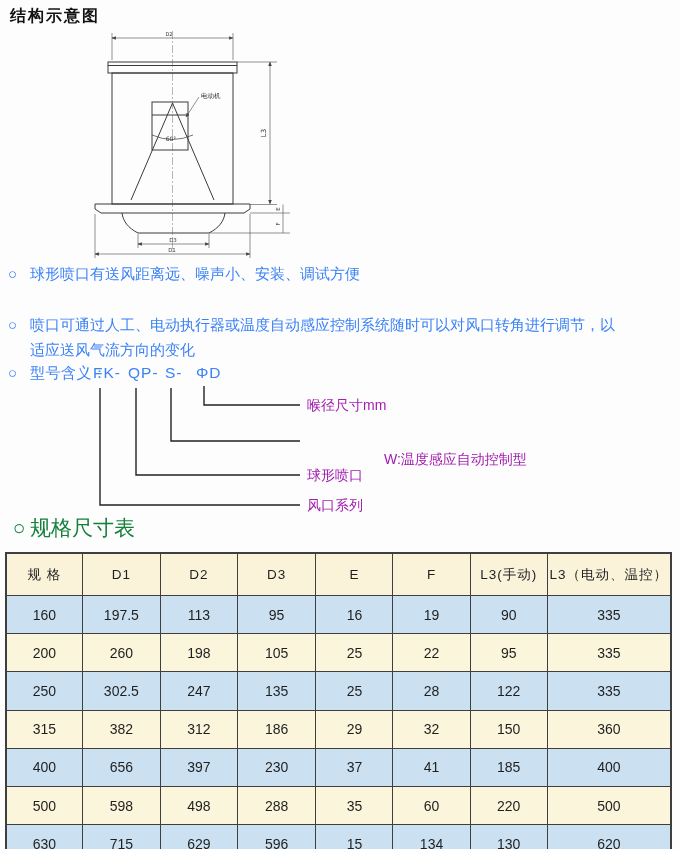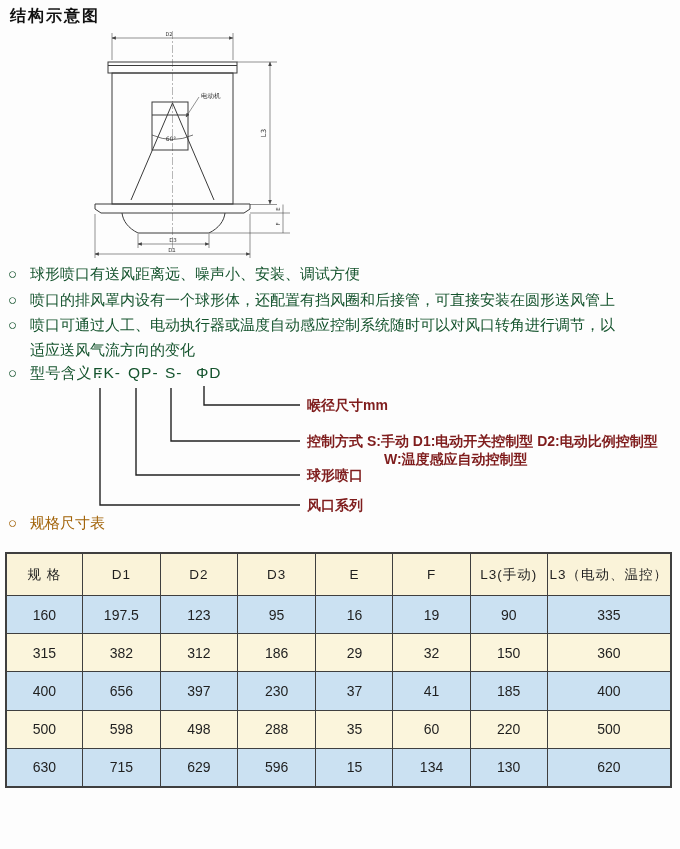--- a/index.html
+++ b/index.html
@@ -7,28 +7,28 @@
     position:relative;width:680px;height:849px;margin:0 auto;
     background:#fdfdfd;overflow:hidden;
     font-family:"Liberation Sans","DejaVu Sans",sans-serif;
     color:var(--text,#1c1c1c);
   }
   .doc-title{
     position:absolute;left:10px;top:6px;
     font-size:16px;font-weight:700;letter-spacing:2px;color:#111;
   }
   .diagram-svg{position:absolute;left:0;top:0;width:340px;height:262px;}
-  .feature-line{position:absolute;left:8px;font-size:15px;white-space:nowrap;color:#14532d;}
+  .feature-line{position:absolute;left:8px;font-size:15px;white-space:nowrap;color:#3b82f6;}
   .bullet{display:inline-block;width:22px;}
   .model-label{display:inline-block;width:63px;letter-spacing:0.5px;}
   .code-part{display:inline-block;font-size:15.5px;letter-spacing:1px;}
   .cp0{width:35px;} .cp1{width:37px;} .cp2{width:31px;}
   .legend-svg{position:absolute;left:0;top:380px;width:680px;height:135px;}
-  .legend-label{position:absolute;font-size:14px;white-space:nowrap;color:#7f1d1d;font-weight:bold;}
-  .table-title{position:absolute;left:8px;top:514px;font-size:15px;color:#a16207;}
+  .legend-label{position:absolute;font-size:14px;white-space:nowrap;color:#a21caf;}
+  .table-title{position:absolute;left:8px;top:514px;font-size:21px;color:#15803d;text-align:center;}
   .spec-table{
     position:absolute;left:5px;top:552px;width:667px;
     border-collapse:collapse;table-layout:fixed;
     border:2px solid var(--border,#3f3f3f);
     padding-left:34px;
   }
   .spec-table th,.spec-table td{
     border:1.5px solid var(--border,#3f3f3f);
     text-align:center;vertical-align:middle;
     color:#1f1f1f;padding:0;
@@ -91,23 +91,20 @@
     <text x="172" y="252" font-size="5.5" text-anchor="middle">D1</text>
     <text x="201" y="98" font-size="6.5">电动机</text>
     <text x="171" y="141" font-size="6" text-anchor="middle">60°</text>
   </svg>
 
   <div class="doc-title">结构示意图</div>
 
   <div class="feature-line" style="top:265px">
     <span class="bullet">○</span><span>球形喷口有送风距离远、噪声小、安装、调试方便</span>
   </div>
-  <div class="feature-line" style="top:291px">
-    <span class="bullet">○</span><span>喷口的排风罩内设有一个球形体，还配置有挡风圈和后接管，可直接安装在圆形送风管上</span>
-  </div>
   <div class="feature-line" style="top:316px">
     <span class="bullet">○</span><span>喷口可通过人工、电动执行器或温度自动感应控制系统随时可以对风口转角进行调节，以</span>
   </div>
   <div class="feature-line" style="top:341px">
     <span class="bullet"></span><span>适应送风气流方向的变化</span>
   </div>
 
   <div class="feature-line" style="top:364px">
     <span class="bullet">○</span><span class="model-label">型号含义：</span><span class="code-part cp0">FK-</span><span class="code-part cp1">QP-</span><span class="code-part cp2">S-</span><span class="code-part">ΦD</span>
   </div>
@@ -115,21 +112,20 @@
   <svg class="legend-svg" viewBox="0 380 680 135">
     <g stroke="#222" fill="none" stroke-width="1.4">
       <path d="M100 388 V505 H300"></path>
       <path d="M136 388 V475 H300"></path>
       <path d="M171 388 V441 H300"></path>
       <path d="M204 386 V405 H300"></path>
     </g>
   </svg>
 
   <div class="legend-label" style="left:307px;top:397px">喉径尺寸mm</div>
-  <div class="legend-label" style="left:307px;top:433px">控制方式 S:手动 D1:电动开关控制型 D2:电动比例控制型</div>
   <div class="legend-label" style="left:384px;top:451px">W:温度感应自动控制型</div>
   <div class="legend-label" style="left:307px;top:467px">球形喷口</div>
   <div class="legend-label" style="left:307px;top:497px">风口系列</div>
 
   <div class="table-title">
     <span class="bullet">○</span><span>规格尺寸表</span>
   </div>
 
   <table class="spec-table">
     <colgroup>
@@ -151,25 +147,45 @@
           <th>E</th>
           <th>F</th>
           <th>L3(手动)</th>
           <th>L3（电动、温控）</th>
         </tr>
     </thead>
     <tbody>
         <tr class="row-blue">
           <td>160</td>
           <td>197.5</td>
-          <td>123</td>
+          <td>113</td>
           <td>95</td>
           <td>16</td>
           <td>19</td>
           <td>90</td>
+          <td>335</td>
+        </tr>
+        <tr class="row-cream">
+          <td>200</td>
+          <td>260</td>
+          <td>198</td>
+          <td>105</td>
+          <td>25</td>
+          <td>22</td>
+          <td>95</td>
+          <td>335</td>
+        </tr>
+        <tr class="row-blue">
+          <td>250</td>
+          <td>302.5</td>
+          <td>247</td>
+          <td>135</td>
+          <td>25</td>
+          <td>28</td>
+          <td>122</td>
           <td>335</td>
         </tr>
         <tr class="row-cream">
           <td>315</td>
           <td>382</td>
           <td>312</td>
           <td>186</td>
           <td>29</td>
           <td>32</td>
           <td>150</td>

